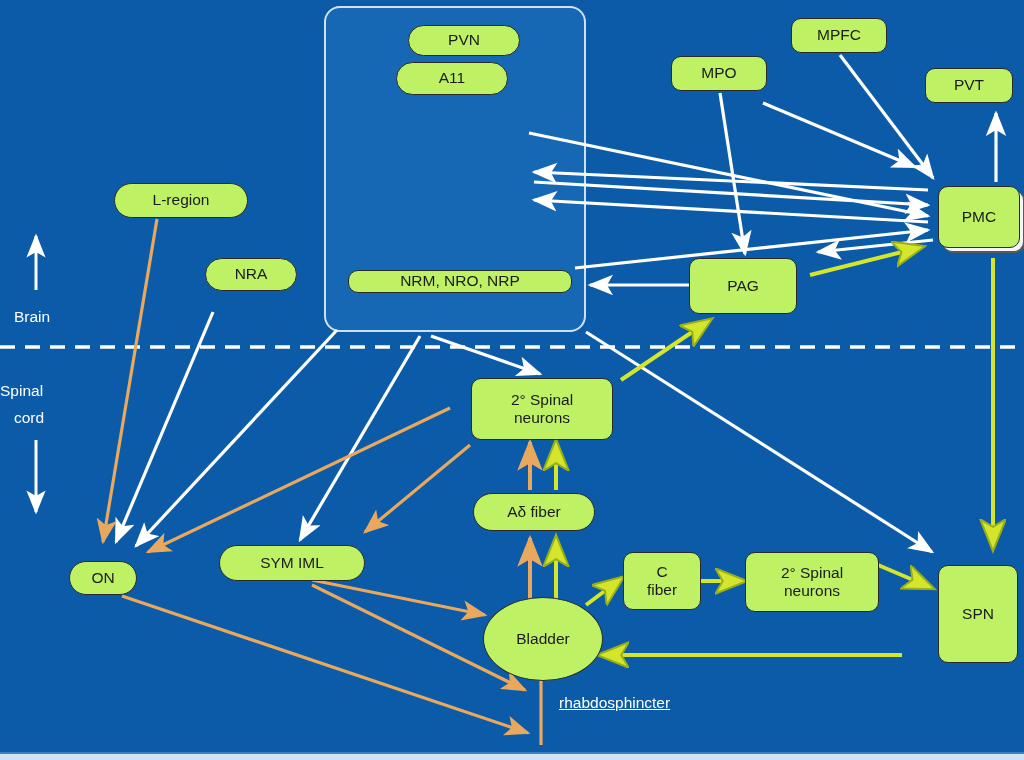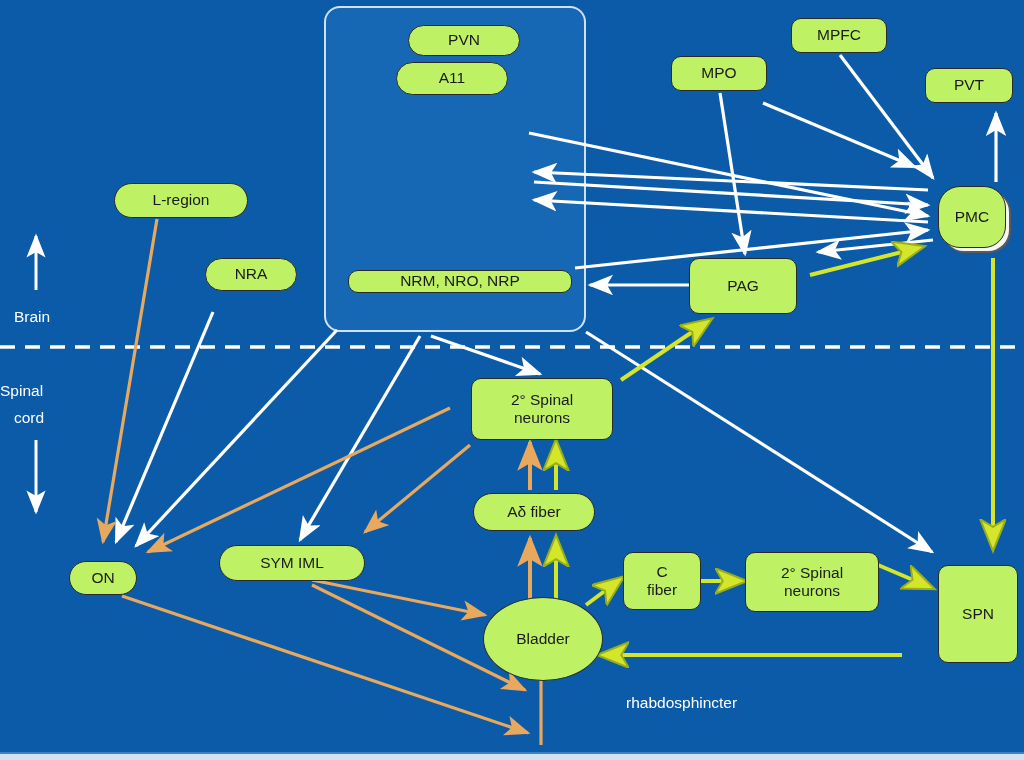--- a/index.html
+++ b/index.html
@@ -173,21 +173,21 @@
   <div class="comp-label" style="left:0; top:381px;">Spinal</div>
   <div class="comp-label" style="left:14px; top:408px;">cord</div>
 
   <div class="node pill" style="left:408px; top:25px; width:112px; height:31px;">PVN</div>
   <div class="node pill" style="left:396px; top:62px; width:112px; height:33px;text-align:right;">A11</div>
   <div class="node rect" style="left:348px; top:270px; width:224px; height:23px;">NRM, NRO, NRP</div>
 
   <div class="node rect" style="left:671px; top:56px; width:96px; height:35px;">MPO</div>
   <div class="node rect" style="left:791px; top:18px; width:96px; height:35px;">MPFC</div>
   <div class="node rect" style="left:925px; top:68px; width:88px; height:35px;">PVT</div>
-  <div class="node rect shadowed" style="left:938px; top:186px; width:68px; height:62px;border-radius:22px;">PMC</div>
+  <div class="node rect shadowed" style="left:938px; top:186px; width:82px; height:62px;">PMC</div>
   <div class="node rect" style="left:689px; top:258px; width:108px; height:56px;">PAG</div>
   <div class="node pill" style="left:114px; top:183px; width:134px; height:35px;">L-region</div>
   <div class="node pill" style="left:205px; top:258px; width:92px; height:33px;">NRA</div>
 
   <div class="node rect" style="left:471px; top:378px; width:142px; height:62px; flex-direction:column;">
     <span>2° Spinal</span>
     <span>neurons</span>
   </div>
 
   <div class="node pill" style="left:473px; top:493px; width:122px; height:38px;">Aδ fiber</div>
@@ -203,16 +203,16 @@
   </div>
 
   <div class="node pill" style="left:69px; top:561px; width:68px; height:34px;">ON</div>
 
   <div class="node pill" style="left:219px; top:545px; width:146px; height:36px;">SYM IML</div>
 
   <div class="node rect" style="left:938px; top:565px; width:80px; height:98px;">SPN</div>
 
   <div class="node ellipse" style="left:483px; top:597px; width:120px; height:84px;">Bladder</div>
 
-  <div class="free-label" style="left:626px; top:694px;">rhabdosphincter</div>
+  <div class="free-label" style="left:559px; top:694px;text-decoration:underline;">rhabdosphincter</div>
 
   <div class="bottom-strip"></div>
 </div>
 
 </body></html>

